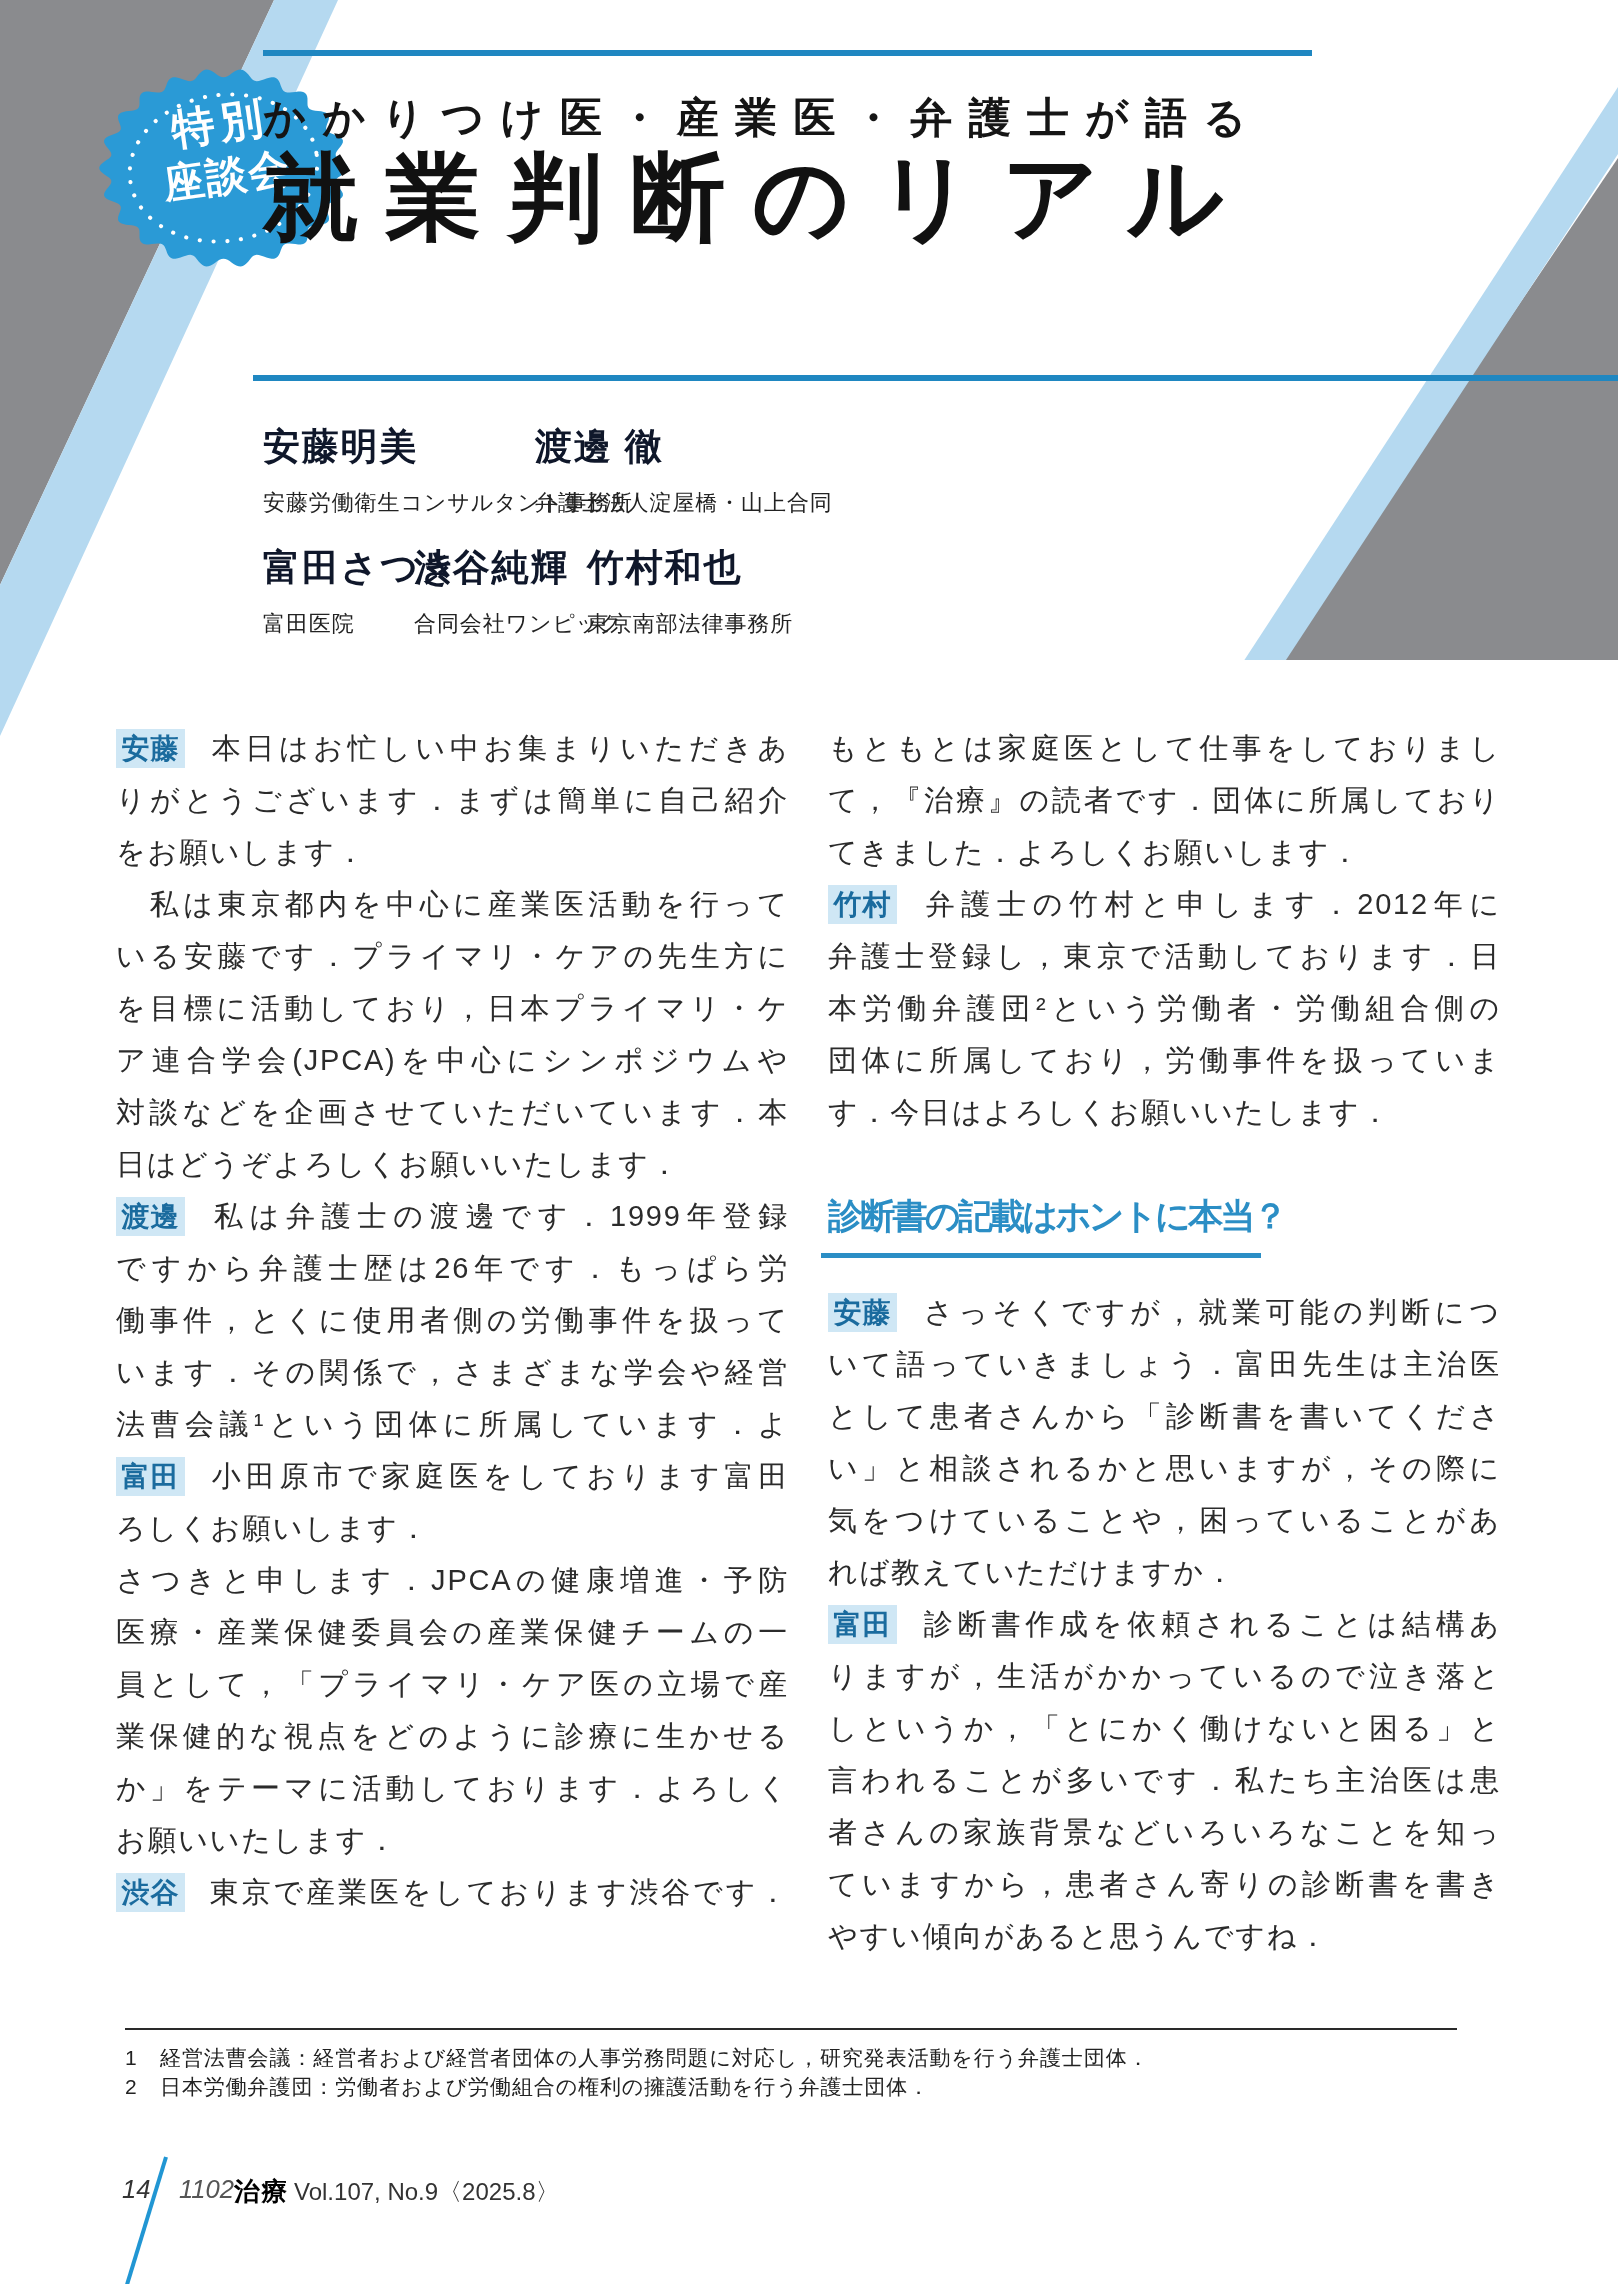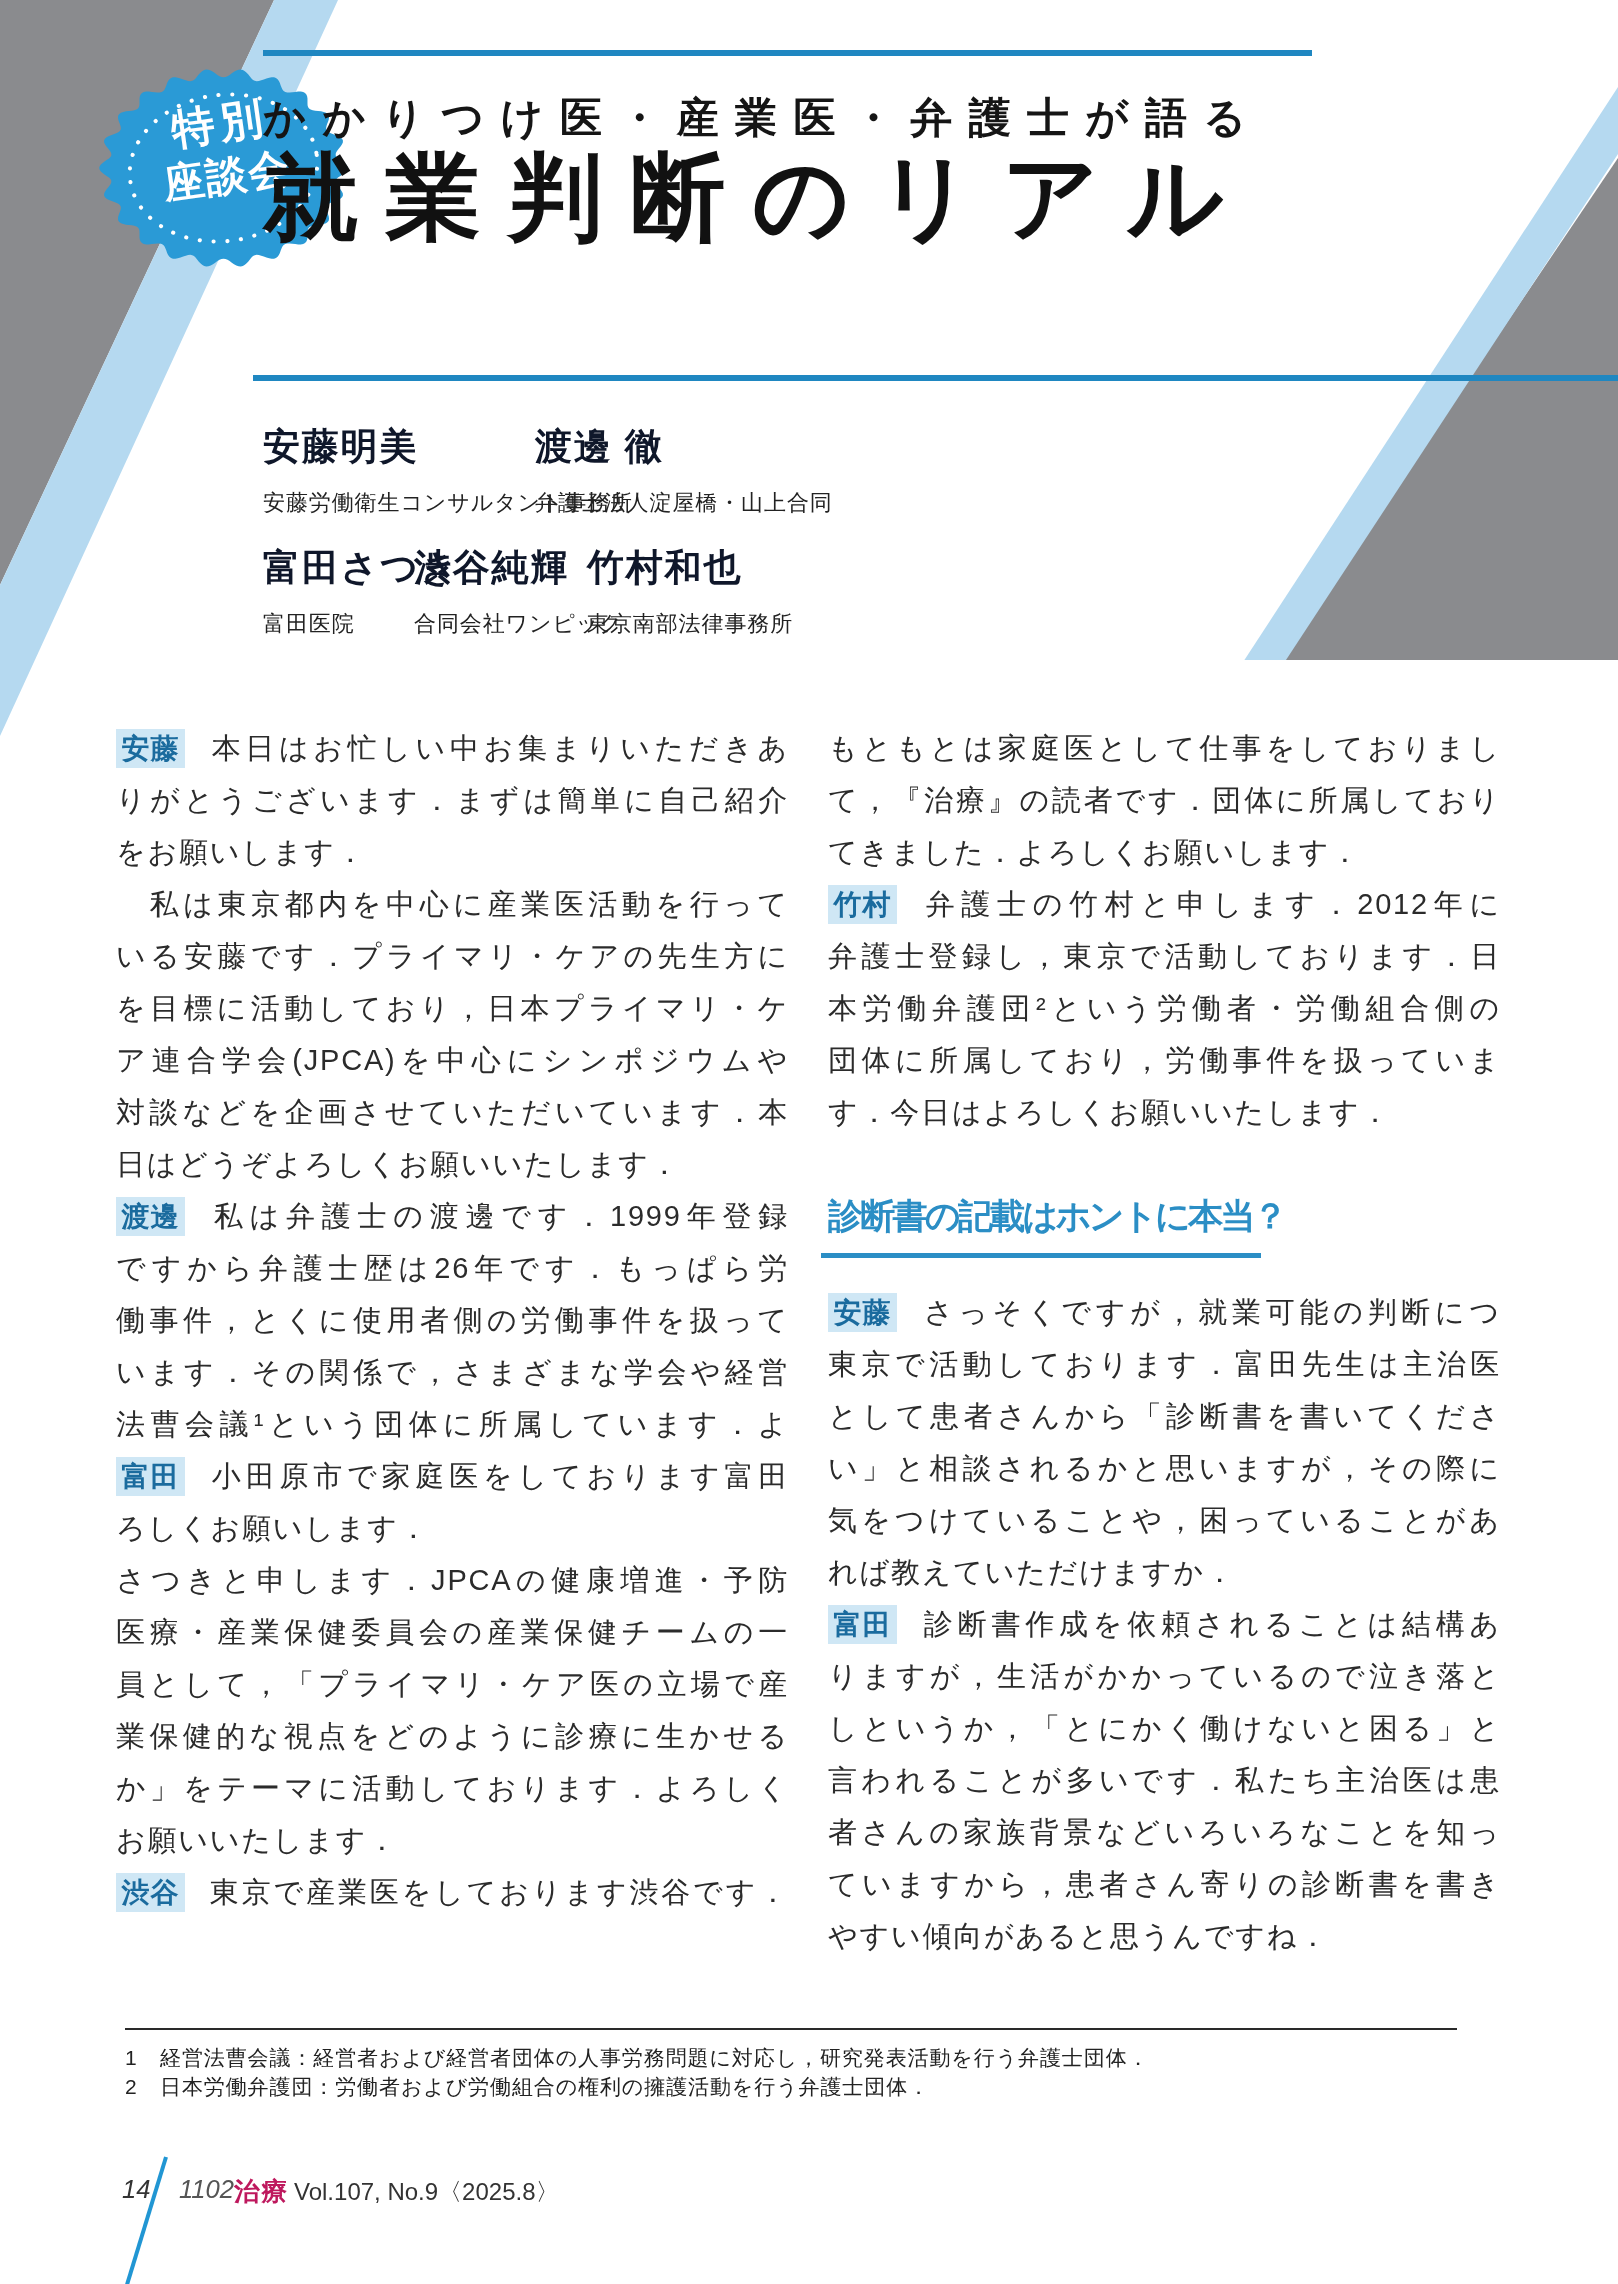--- a/index.html
+++ b/index.html
@@ -50,21 +50,21 @@
   .heading-underline{position:absolute;left:821px;top:1253px;width:440px;height:4.6px;background:#2b8ec5;}
   
   .fn-divider{position:absolute;left:125px;top:2028px;width:1332px;height:1.8px;background:#2a2a2a;}
   .footnotes{position:absolute;left:125px;top:2043px;width:1352px;font-size:21px;color:#222;}
   .fn{display:flex;line-height:29px;letter-spacing:0.9px;}
   .fn .num{width:35px;flex:none;}
   
   .footer-item{position:absolute;color:#333;white-space:nowrap;}
   .pg-num{left:122px;top:2175px;font-size:25.6px;font-style:italic;}
   .folio{left:179px;top:2175px;font-size:25.6px;font-style:italic;color:#555;}
-  .journal{left:234px;top:2174px;font-size:25.6px;font-weight:bold;color:#be185d;letter-spacing:1.8px;}
+  .journal{left:234px;top:2174px;font-size:25.6px;font-weight:bold;color:#000000;letter-spacing:1.8px;}
   .issue{left:294px;top:2176px;font-size:24px;}
   .footer-slash{position:absolute;left:144px;top:2154px;width:3.7px;height:137px;
        background:#2196d3;transform:rotate(17deg);}
 </style>
 </head>
 <body>
 
 <div class="page">
 
   <div class="deco gray-tl" style="background: rgb(138, 139, 142);"></div>
@@ -143,21 +143,21 @@
       <div class="line j"><span class="tag" style="background: rgb(207, 231, 245); color: rgb(26, 107, 158);">竹村</span><span>弁護士の竹村と申します．2012年に</span></div>
       <div class="line j"><span>弁護士登録し，東京で活動しております．日</span></div>
       <div class="line j"><span>本労働弁護団²という労働者・労働組合側の</span></div>
       <div class="line j"><span>団体に所属しており，労働事件を扱っていま</span></div>
       <div class="line"><span>す．今日はよろしくお願いいたします．</span></div>
     </div>
   <div class="section-heading" style="color: rgb(43, 142, 197);">診断書の記載はホントに本当？</div>
   <div class="heading-underline" style="background: rgb(43, 142, 197);"></div>
   <div class="col col-right-bottom" id="col-right-bottom">
       <div class="line j"><span class="tag" style="background: rgb(207, 231, 245); color: rgb(26, 107, 158);">安藤</span><span>さっそくですが，就業可能の判断につ</span></div>
-      <div class="line j"><span>東京で活動しております．富田先生は主治医</span></div>
+      <div class="line j"><span>いて語っていきましょう．富田先生は主治医</span></div>
       <div class="line j"><span>として患者さんから「診断書を書いてくださ</span></div>
       <div class="line j"><span>い」と相談されるかと思いますが，その際に</span></div>
       <div class="line j"><span>気をつけていることや，困っていることがあ</span></div>
       <div class="line"><span>れば教えていただけますか．</span></div>
       <div class="line j"><span class="tag" style="background: rgb(207, 231, 245); color: rgb(26, 107, 158);">富田</span><span>診断書作成を依頼されることは結構あ</span></div>
       <div class="line j"><span>りますが，生活がかかっているので泣き落と</span></div>
       <div class="line j"><span>しというか，「とにかく働けないと困る」と</span></div>
       <div class="line j"><span>言われることが多いです．私たち主治医は患</span></div>
       <div class="line j"><span>者さんの家族背景などいろいろなことを知っ</span></div>
       <div class="line j"><span>ていますから，患者さん寄りの診断書を書き</span></div>

